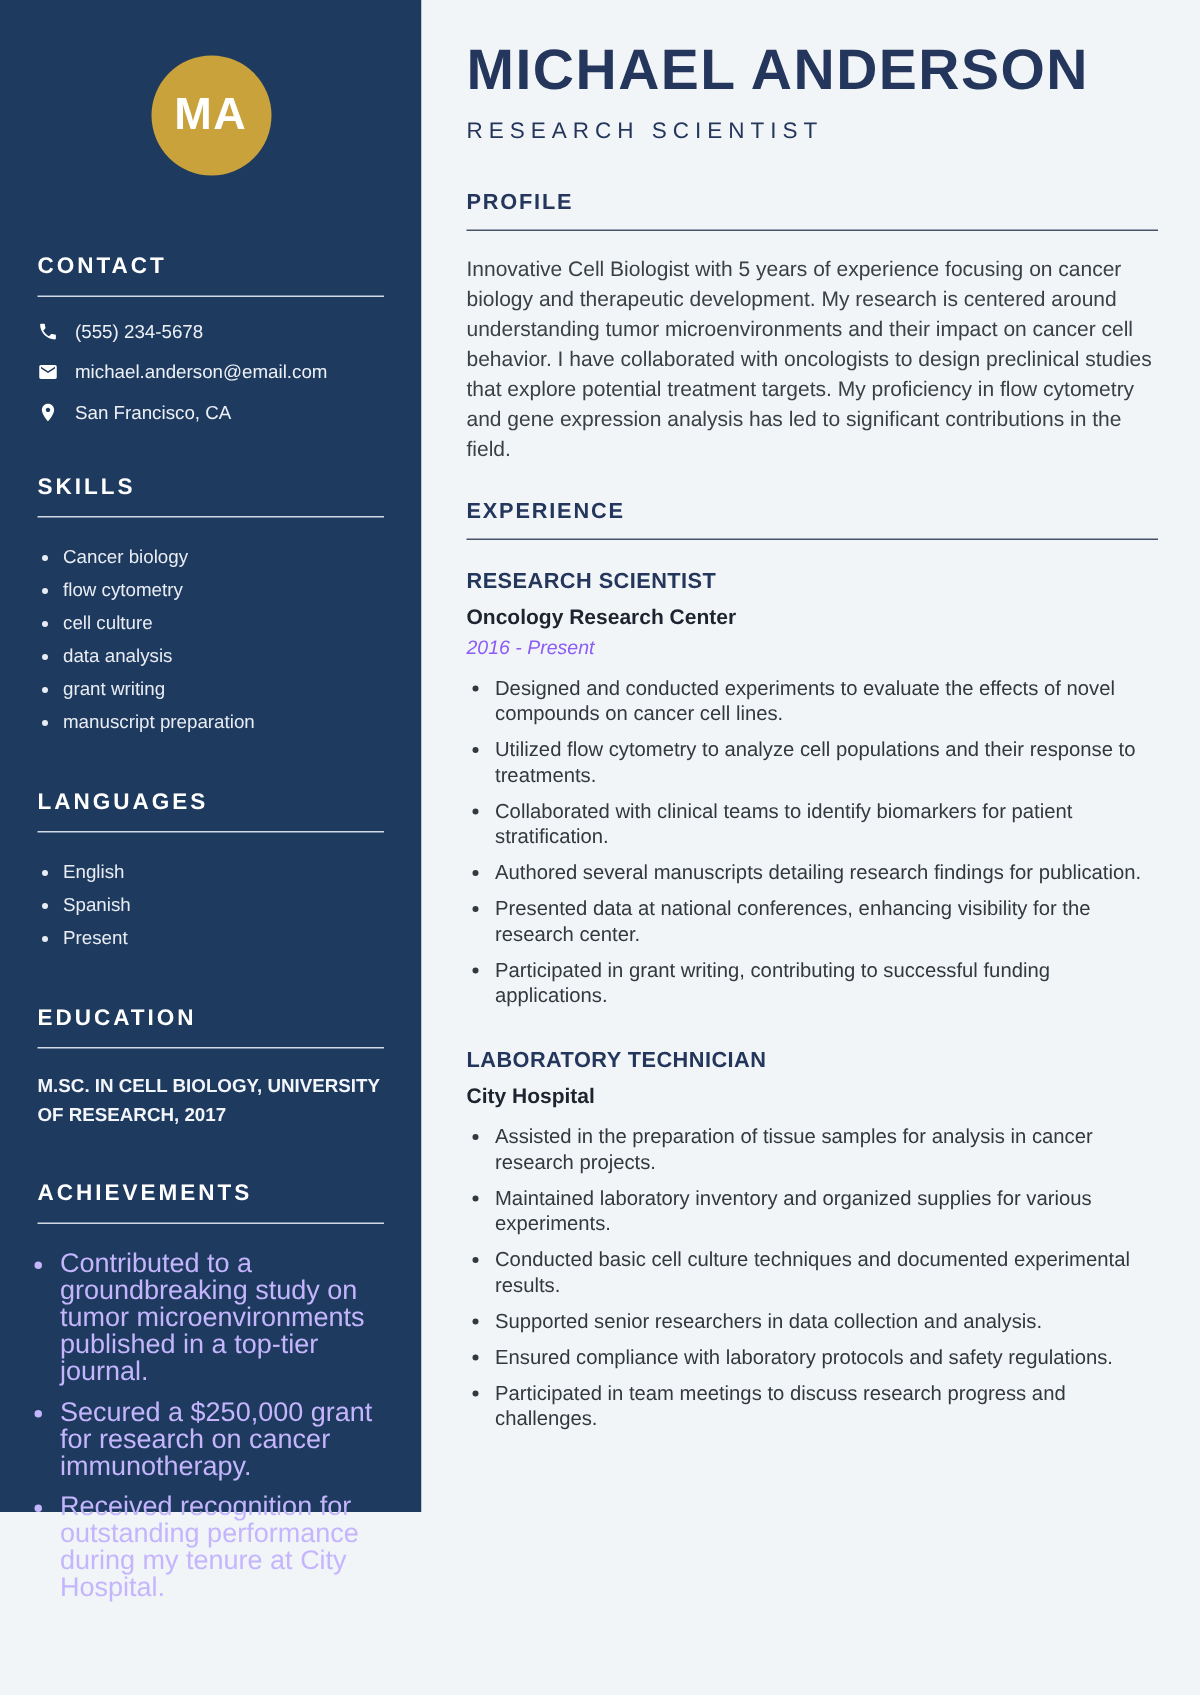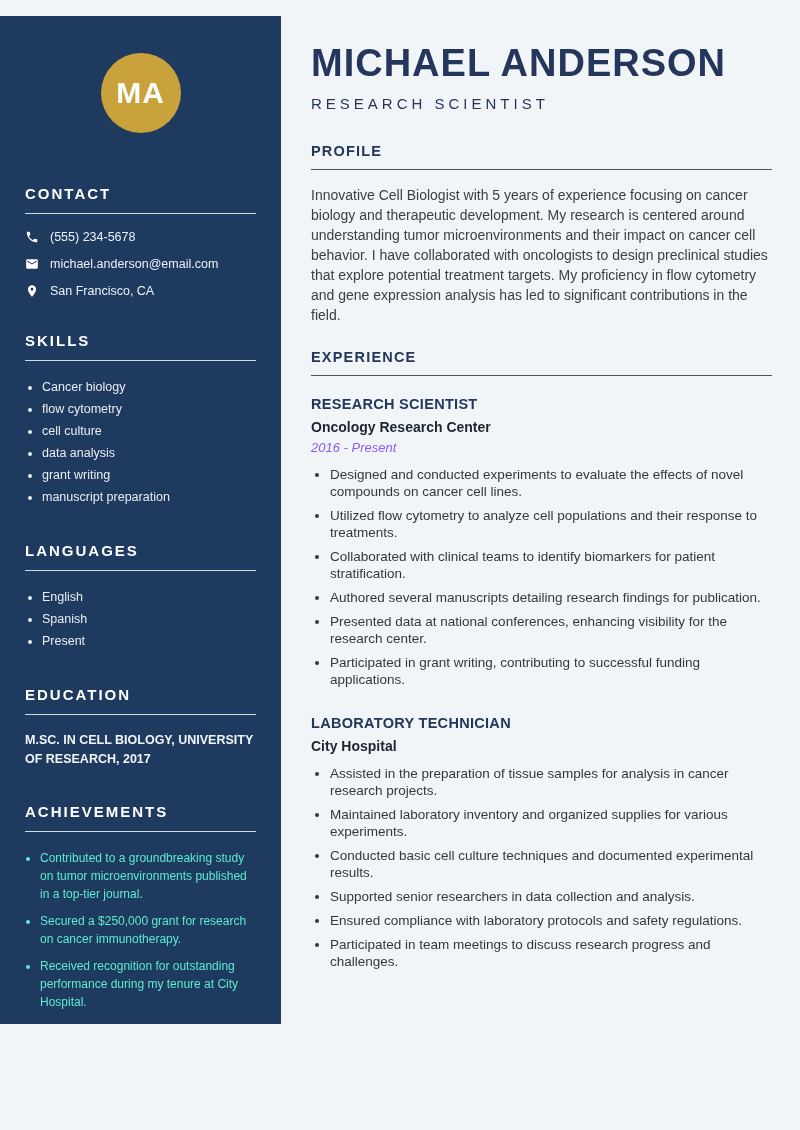--- a/index.html
+++ b/index.html
@@ -2,21 +2,21 @@
 <html><head>
 <meta charset="utf-8">
 <style>
   * { box-sizing: border-box; }
   html, body { margin: 0; padding: 0; }
   body {
     width: 800px; height: 1130px;
     font-family: "Liberation Sans", "DejaVu Sans", sans-serif;
     background: #f1f5f7;
   }
-  .page { display: flex; width: 800px; height: 1008px; margin-top: 16px; }
+  .page { display: flex; width: 800px; height: 1008px; }
 
   
   .sidebar {
     width: 281px; flex-shrink: 0;
     background: #1e3a5f;
     color: #e9edf3;
     padding: 37px 25px 20px 25px;
   }
   .avatar {
     width: 80px; height: 80px; border-radius: 50%;
@@ -41,21 +41,21 @@
 
   ul.side-list { margin: 15px 0 0 0; padding-left: 17px; list-style: disc; }
   ul.side-list li { font-size: 12.5px; line-height: 22px; color: #e9edf3; }
 
   .edu-detail {
     margin: 16px 0 0 0;
     font-size: 12.5px; font-weight: bold; line-height: 19px;
     text-transform: uppercase; color: #f2f5f9;
   }
   ul.ach-list { margin: 17px 0 0 0; padding-left: 15px; list-style: disc; }
-  ul.ach-list li { font-size: 12px; line-height: 18px; margin-bottom: 9px; color: #5eead4; }
+  ul.ach-list li { font-size: 18px; line-height: 18px; margin-bottom: 9px; color: #c4b5fd; }
 
   
   .main { flex: 1; background: #f1f5f7; padding: 28px 28px 0 30px; }
   .name {
     margin: 0; font-size: 38px; font-weight: bold; letter-spacing: 1px;
     color: #24365c; line-height: 1.05;
   }
   .job-subtitle {
     margin-top: 11px; font-size: 15px; letter-spacing: 4px;
     color: #24365c; font-weight: 500;

